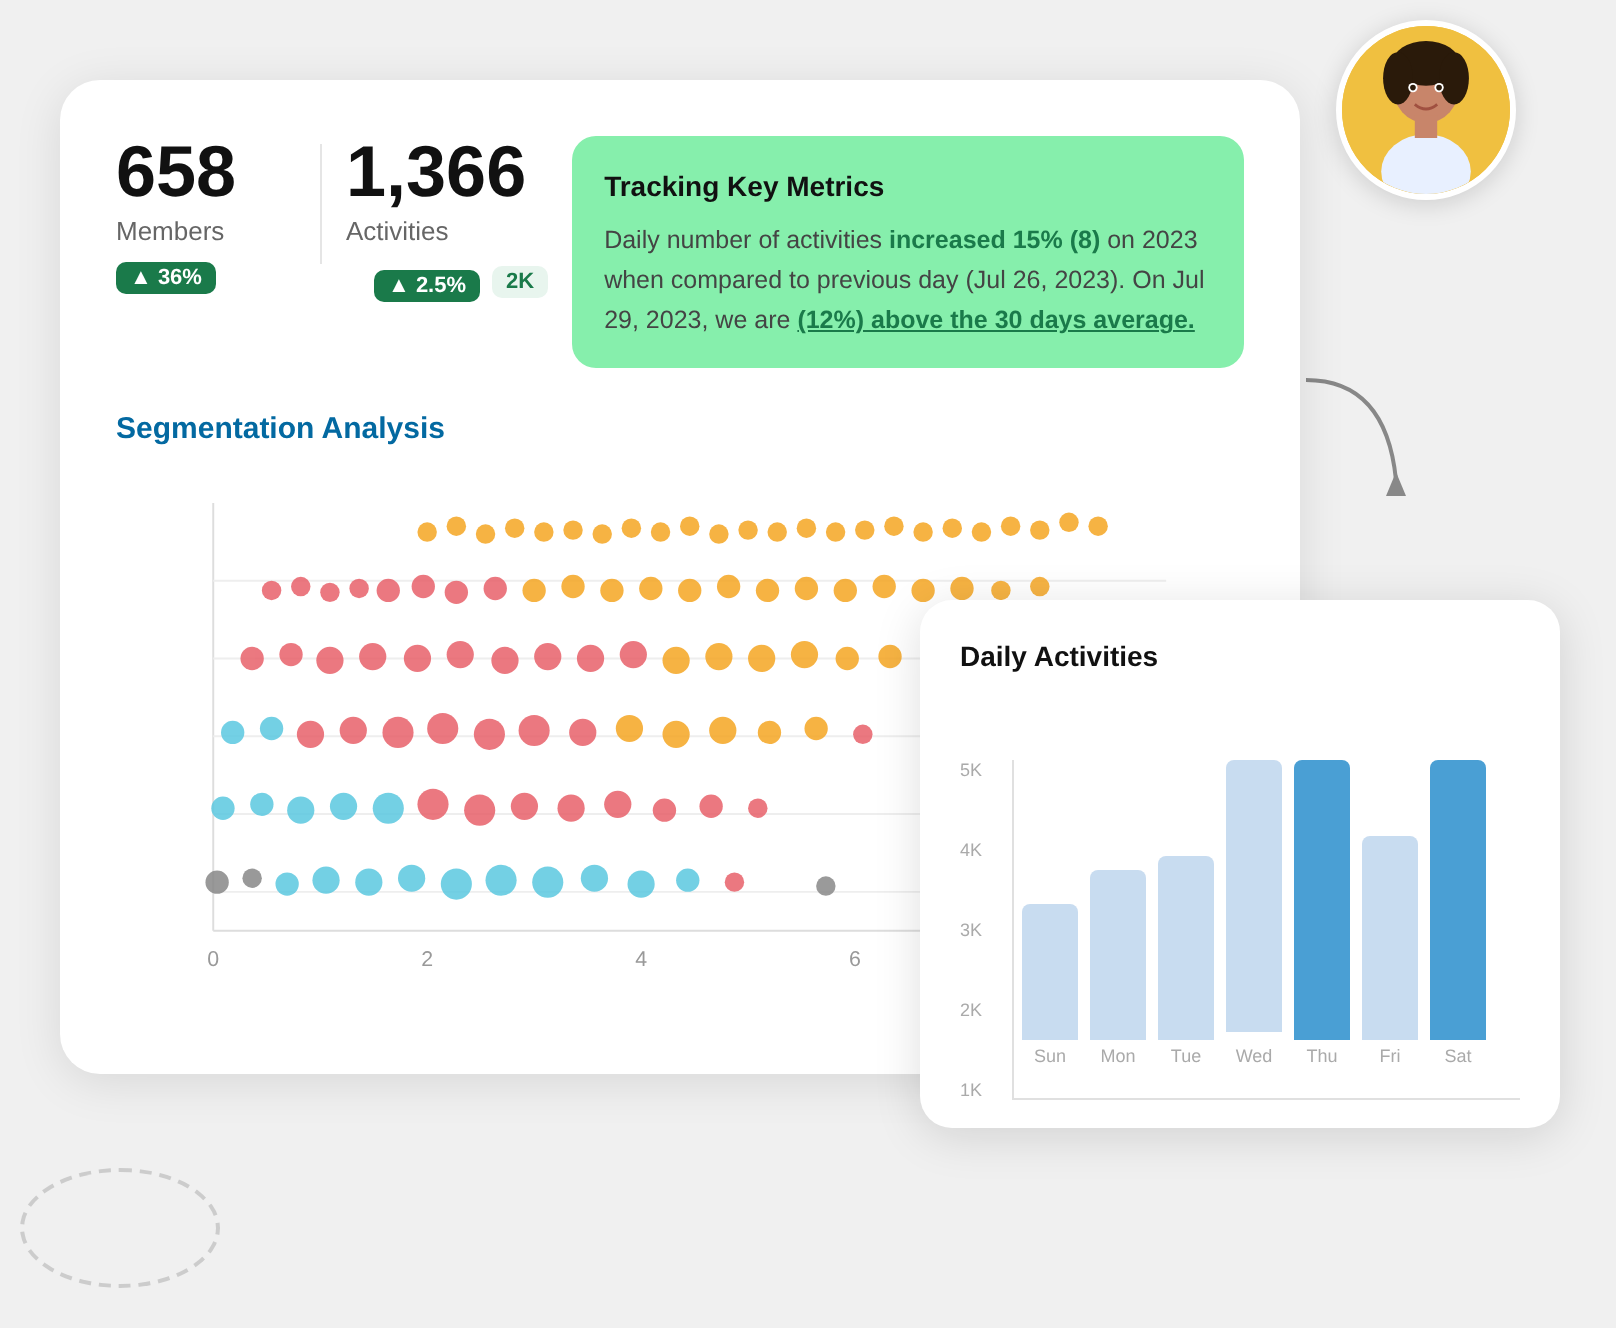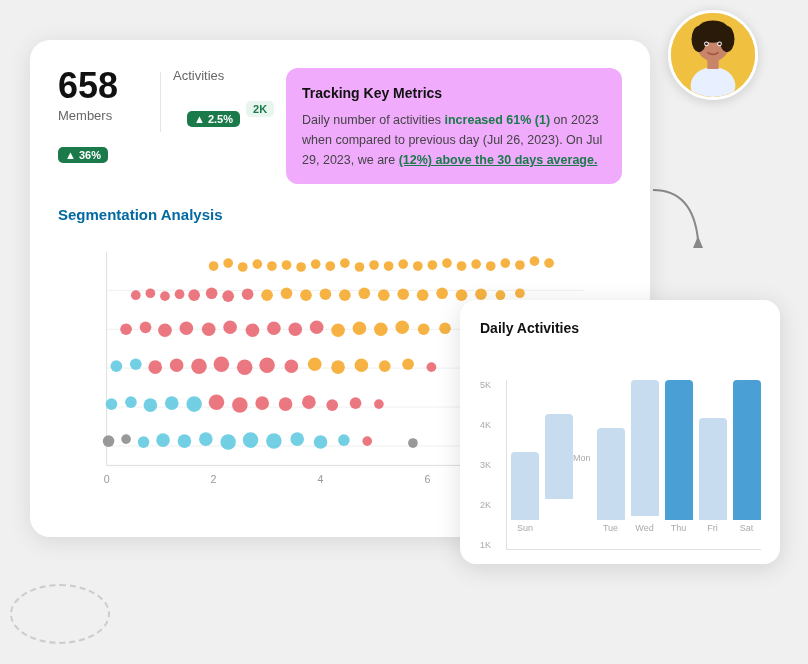--- a/index.html
+++ b/index.html
@@ -52,21 +52,21 @@
     .metric-badge {
       display: inline-flex;
       align-items: center;
       gap: 3px;
       background: #1a7a4a;
       color: #fff;
       font-size: 11px;
       font-weight: 600;
       border-radius: 5px;
       padding: 2px 7px;
-      margin-top: 20px;
+      margin-top: 4px;
       width: fit-content;
     }
 
     .metric-badge-row {
       display: flex;
       align-items: center;
       gap: 6px;
       margin-top: 4px;
       padding-left: 14px;
     }
@@ -81,21 +81,21 @@
     }
 
     .divider-v {
       width: 1px;
       height: 60px;
       background: #e5e5e5;
       margin-top: 4px;
     }
 
     .tracking-box {
-      background: #f0abfc;
+      background: #86efac;
       border-radius: 12px;
       padding: 14px 16px;
       flex: 1;
       font-size: 12.5px;
       color: #444;
       line-height: 1.6;
     }
 
     .tracking-title {
       font-size: 14px;
@@ -219,31 +219,32 @@
 
     <div class="metric-block">
       <div class="metric-value">658</div>
       <div class="metric-label">Members</div>
       <div class="metric-badge">▲ 36%</div>
     </div>
 
     <div class="divider-v"></div>
 
     <div class="metric-block">
+      <div class="metric-value">1,366</div>
       <div class="metric-label">Activities</div>
       <div class="metric-badge-row">
         <div class="metric-badge">▲ 2.5%</div>
         <div class="badge-2k">2K</div>
       </div>
     </div>
 
     <div class="tracking-box">
       <div class="tracking-title">Tracking Key Metrics</div>
       <div>
-        Daily number of activities <span class="text-green">increased 61% (1)</span> on 2023 when compared to previous day (Jul 26, 2023). On Jul 29, 2023, we are <span class="text-green-ul">(12%) above the 30 days average.</span>
+        Daily number of activities <span class="text-green">increased 15% (8)</span> on 2023 when compared to previous day (Jul 26, 2023). On Jul 29, 2023, we are <span class="text-green-ul">(12%) above the 30 days average.</span>
       </div>
     </div>
 
   </div>
 
   <div>
     <div class="section-title">Segmentation Analysis</div>
     <div class="scatter-area">
       <svg class="scatter-svg" viewBox="0 0 580 270" xmlns="http://www.w3.org/2000/svg">
 
@@ -404,21 +405,21 @@
       <span style="font-size:9px;color:#aaa;">1K</span>
     </div>
 
     <div style="display:flex;align-items:flex-end;gap:6px;flex:1;height:170px;border-left:1px solid #e0e0e0;border-bottom:1px solid #e0e0e0;padding-left:4px;padding-bottom:16px;position:relative;">
 
       <div style="display:flex;flex-direction:column;align-items:center;justify-content:flex-end;height:100%;">
         <div style="width:28px;height:68px;background:#c8dcf0;border-radius:4px 4px 0 0;"></div>
         <span style="font-size:9px;color:#aaa;margin-top:3px;">Sun</span>
       </div>
 
-      <div style="display:flex;align-items:center;justify-content:flex-end;height:100%;">
+      <div style="display:flex;flex-direction:column;align-items:center;justify-content:flex-end;height:100%;">
         <div style="width:28px;height:85px;background:#c8dcf0;border-radius:4px 4px 0 0;"></div>
         <span style="font-size:9px;color:#aaa;margin-top:3px;">Mon</span>
       </div>
 
       <div style="display:flex;flex-direction:column;align-items:center;justify-content:flex-end;height:100%;">
         <div style="width:28px;height:92px;background:#c8dcf0;border-radius:4px 4px 0 0;"></div>
         <span style="font-size:9px;color:#aaa;margin-top:3px;">Tue</span>
       </div>
 
       <div style="display:flex;flex-direction:column;align-items:center;justify-content:space-between;height:100%;">

